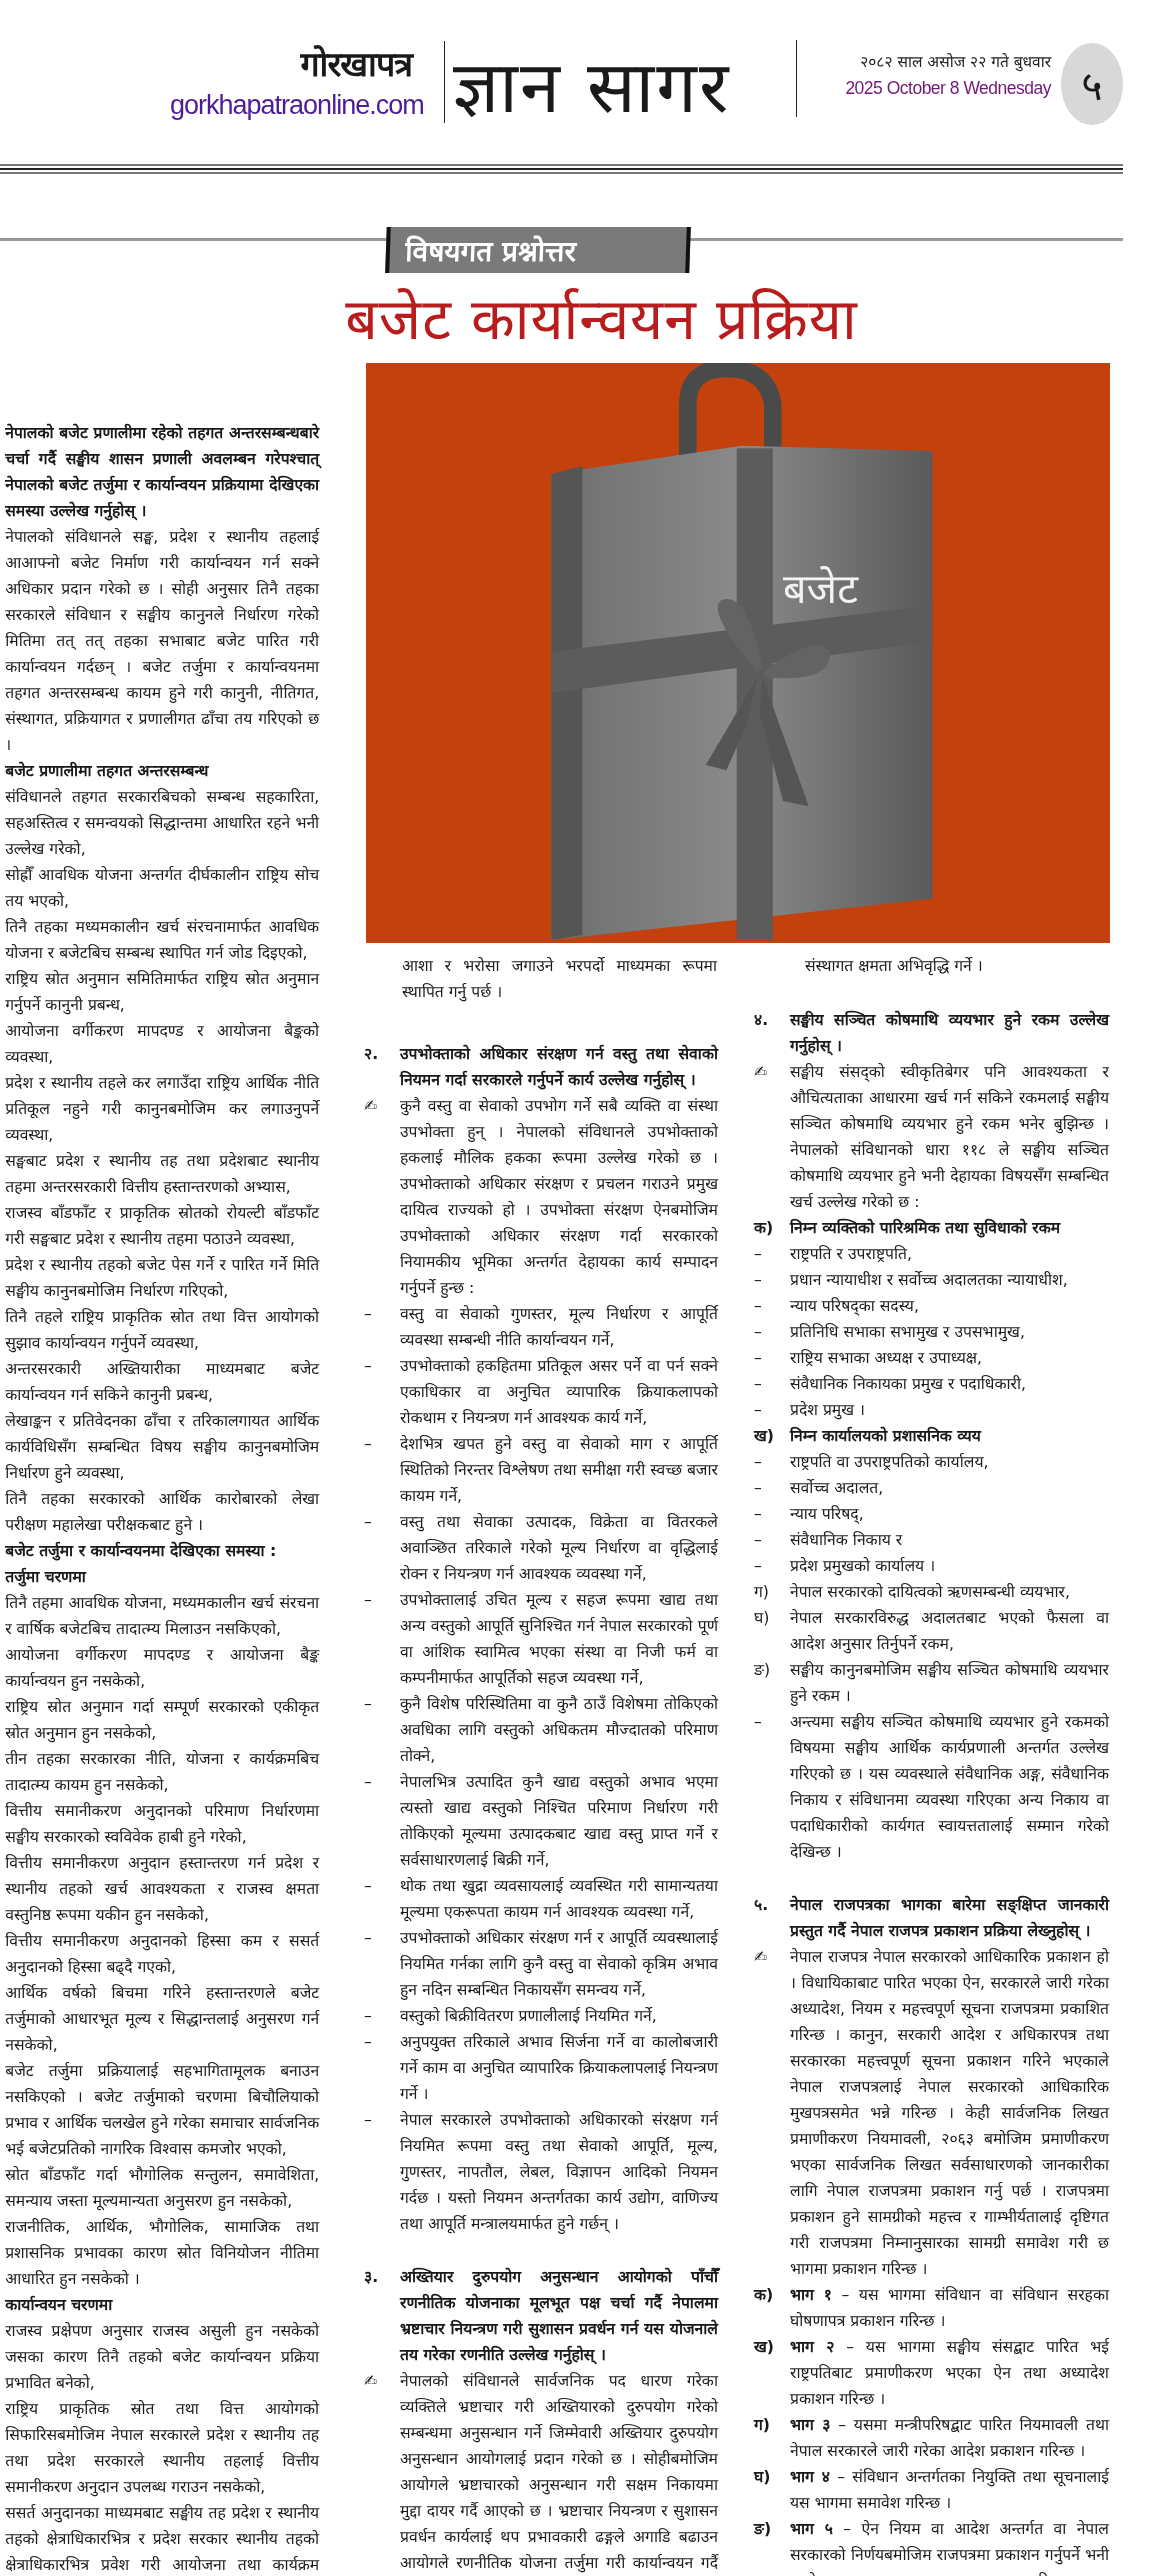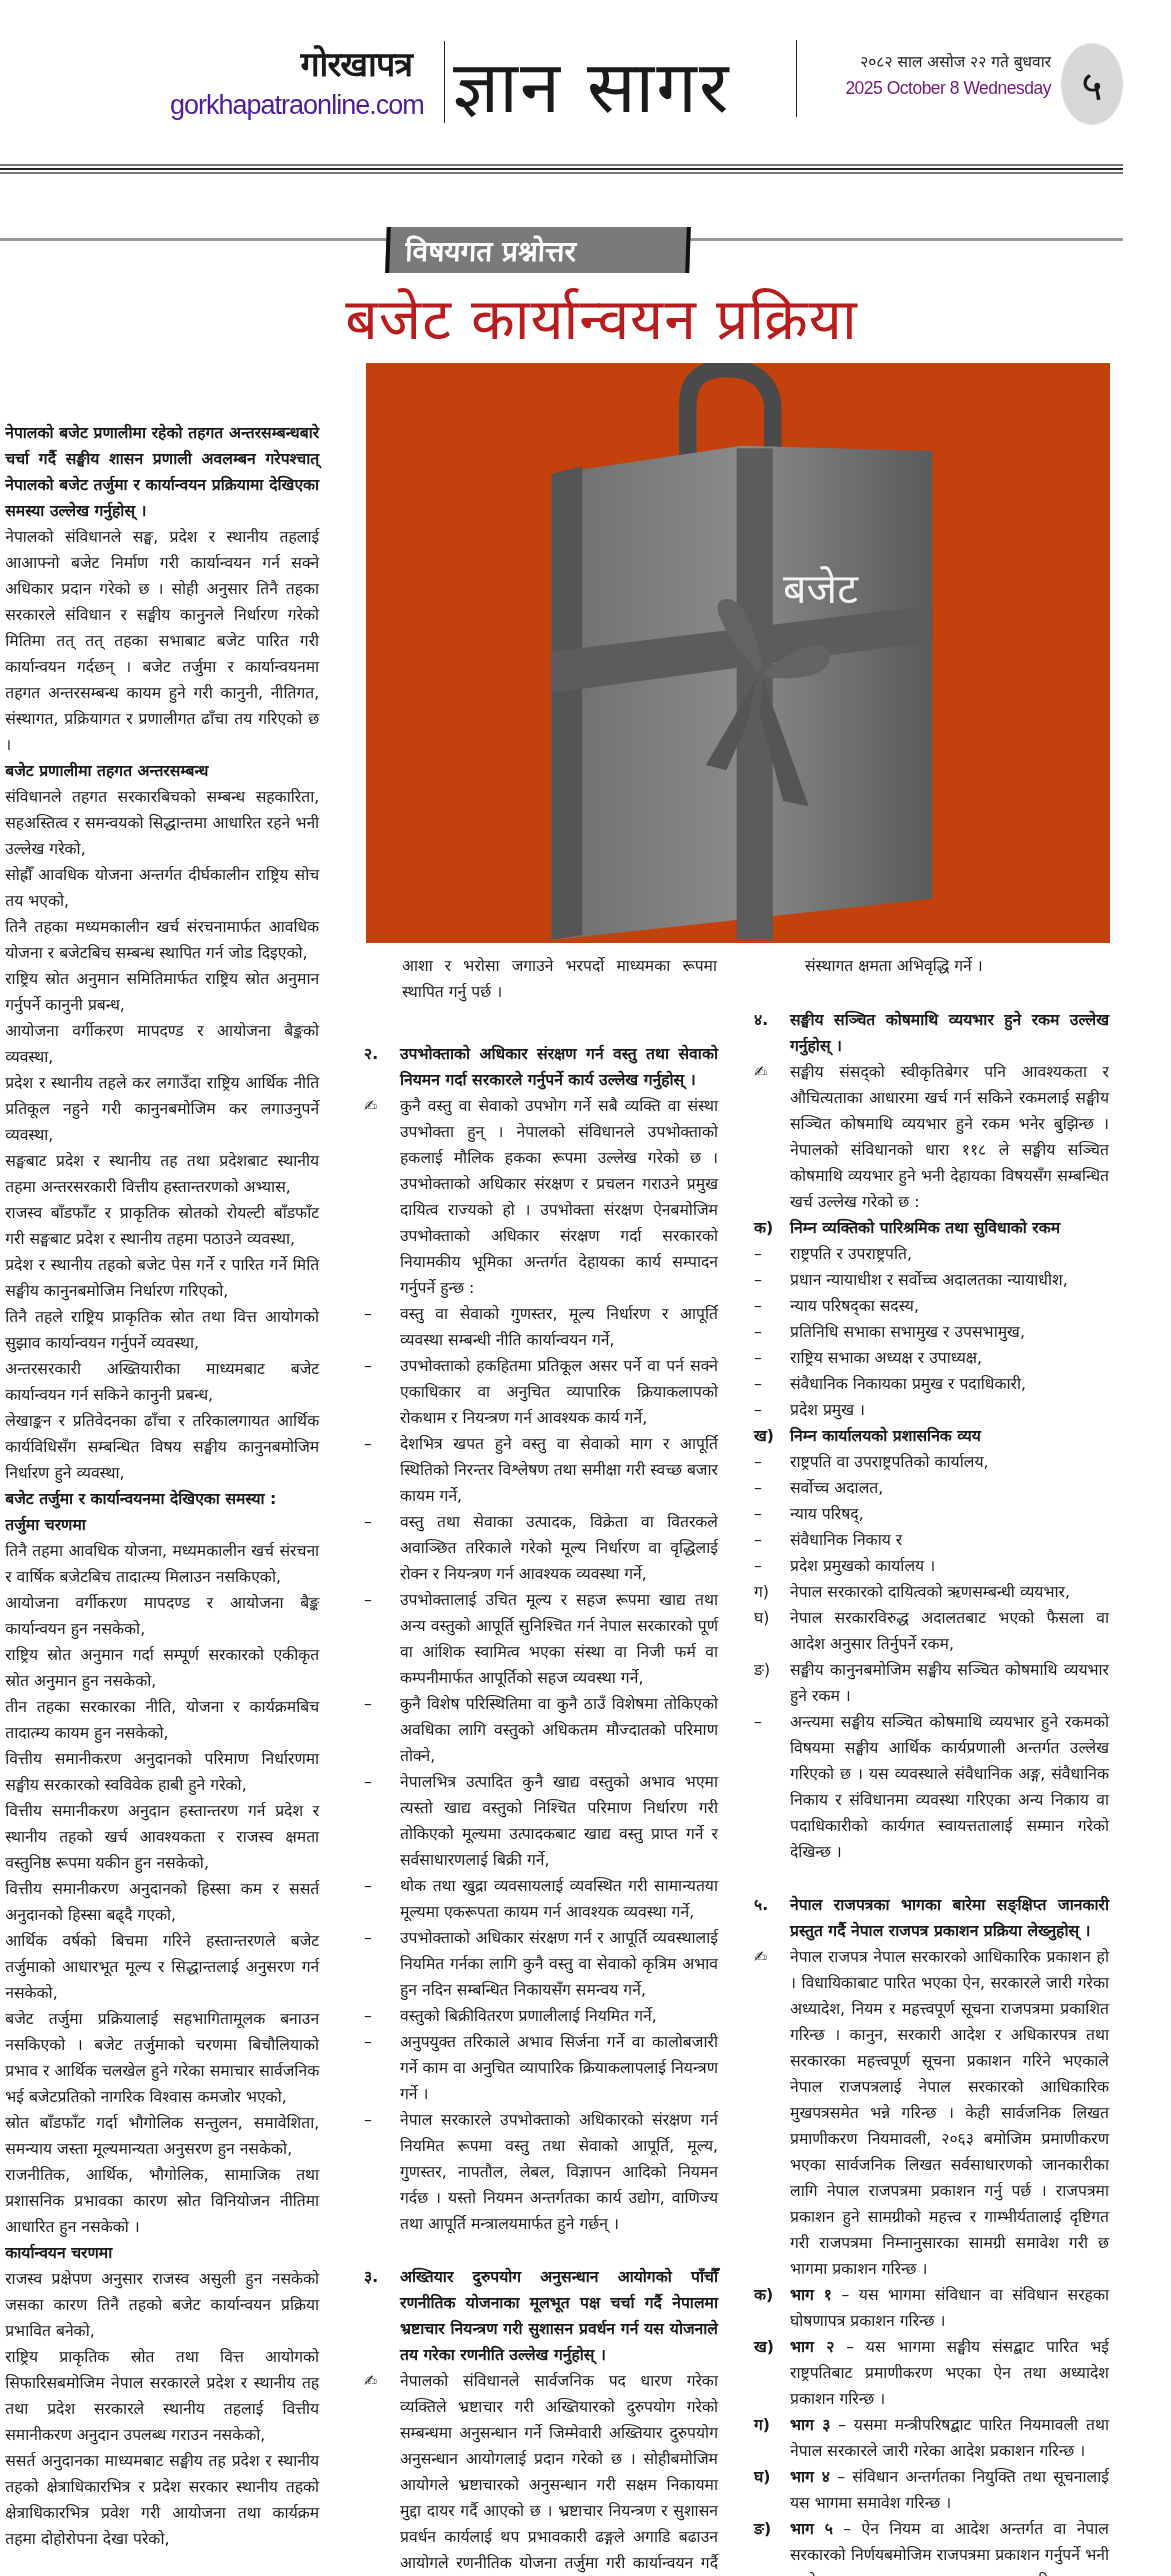--- a/index.html
+++ b/index.html
@@ -91,20 +91,21 @@
   <p>तिनै तहका मध्यमकालीन खर्च संरचनामार्फत आवधिक योजना र बजेटबिच सम्बन्ध स्थापित गर्न जोड दिइएको,</p>
   <p>राष्ट्रिय स्रोत अनुमान समितिमार्फत राष्ट्रिय स्रोत अनुमान गर्नुपर्ने कानुनी प्रबन्ध,</p>
   <p>आयोजना वर्गीकरण मापदण्ड र आयोजना बैङ्कको व्यवस्था,</p>
   <p>प्रदेश र स्थानीय तहले कर लगाउँदा राष्ट्रिय आर्थिक नीति प्रतिकूल नहुने गरी कानुनबमोजिम कर लगाउनुपर्ने व्यवस्था,</p>
   <p>सङ्घबाट प्रदेश र स्थानीय तह तथा प्रदेशबाट स्थानीय तहमा अन्तरसरकारी वित्तीय हस्तान्तरणको अभ्यास,</p>
   <p>राजस्व बाँडफाँट र प्राकृतिक स्रोतको रोयल्टी बाँडफाँट गरी सङ्घबाट प्रदेश र स्थानीय तहमा पठाउने व्यवस्था,</p>
   <p>प्रदेश र स्थानीय तहको बजेट पेस गर्ने र पारित गर्ने मिति सङ्घीय कानुनबमोजिम निर्धारण गरिएको,</p>
   <p>तिनै तहले राष्ट्रिय प्राकृतिक स्रोत तथा वित्त आयोगको सुझाव कार्यान्वयन गर्नुपर्ने व्यवस्था,</p>
   <p>अन्तरसरकारी अख्तियारीका माध्यमबाट बजेट कार्यान्वयन गर्न सकिने कानुनी प्रबन्ध,</p>
   <p>लेखाङ्कन र प्रतिवेदनका ढाँचा र तरिकालगायत आर्थिक कार्यविधिसँग सम्बन्धित विषय सङ्घीय कानुनबमोजिम निर्धारण हुने व्यवस्था,</p>
+  <p>तिनै तहका सरकारको आर्थिक कारोबारको लेखा परीक्षण महालेखा परीक्षकबाट हुने ।</p>
   <p class="b">बजेट तर्जुमा र कार्यान्वयनमा देखिएका समस्या :</p>
   <p class="b">तर्जुमा चरणमा</p>
   <p>तिनै तहमा आवधिक योजना, मध्यमकालीन खर्च संरचना र वार्षिक बजेटबिच तादात्म्य मिलाउन नसकिएको,</p>
   <p>आयोजना वर्गीकरण मापदण्ड र आयोजना बैङ्क कार्यान्वयन हुन नसकेको,</p>
   <p>राष्ट्रिय स्रोत अनुमान गर्दा सम्पूर्ण सरकारको एकीकृत स्रोत अनुमान हुन नसकेको,</p>
   <p>तीन तहका सरकारका नीति, योजना र कार्यक्रमबिच तादात्म्य कायम हुन नसकेको,</p>
   <p>वित्तीय समानीकरण अनुदानको परिमाण निर्धारणमा सङ्घीय सरकारको स्वविवेक हाबी हुने गरेको,</p>
   <p>वित्तीय समानीकरण अनुदान हस्तान्तरण गर्न प्रदेश र स्थानीय तहको खर्च आवश्यकता र राजस्व क्षमता वस्तुनिष्ठ रूपमा यकीन हुन नसकेको,</p>
   <p>वित्तीय समानीकरण अनुदानको हिस्सा कम र ससर्त अनुदानको हिस्सा बढ्दै गएको,</p>
   <p>आर्थिक वर्षको बिचमा गरिने हस्तान्तरणले बजेट तर्जुमाको आधारभूत मूल्य र सिद्धान्तलाई अनुसरण गर्न नसकेको,</p>

